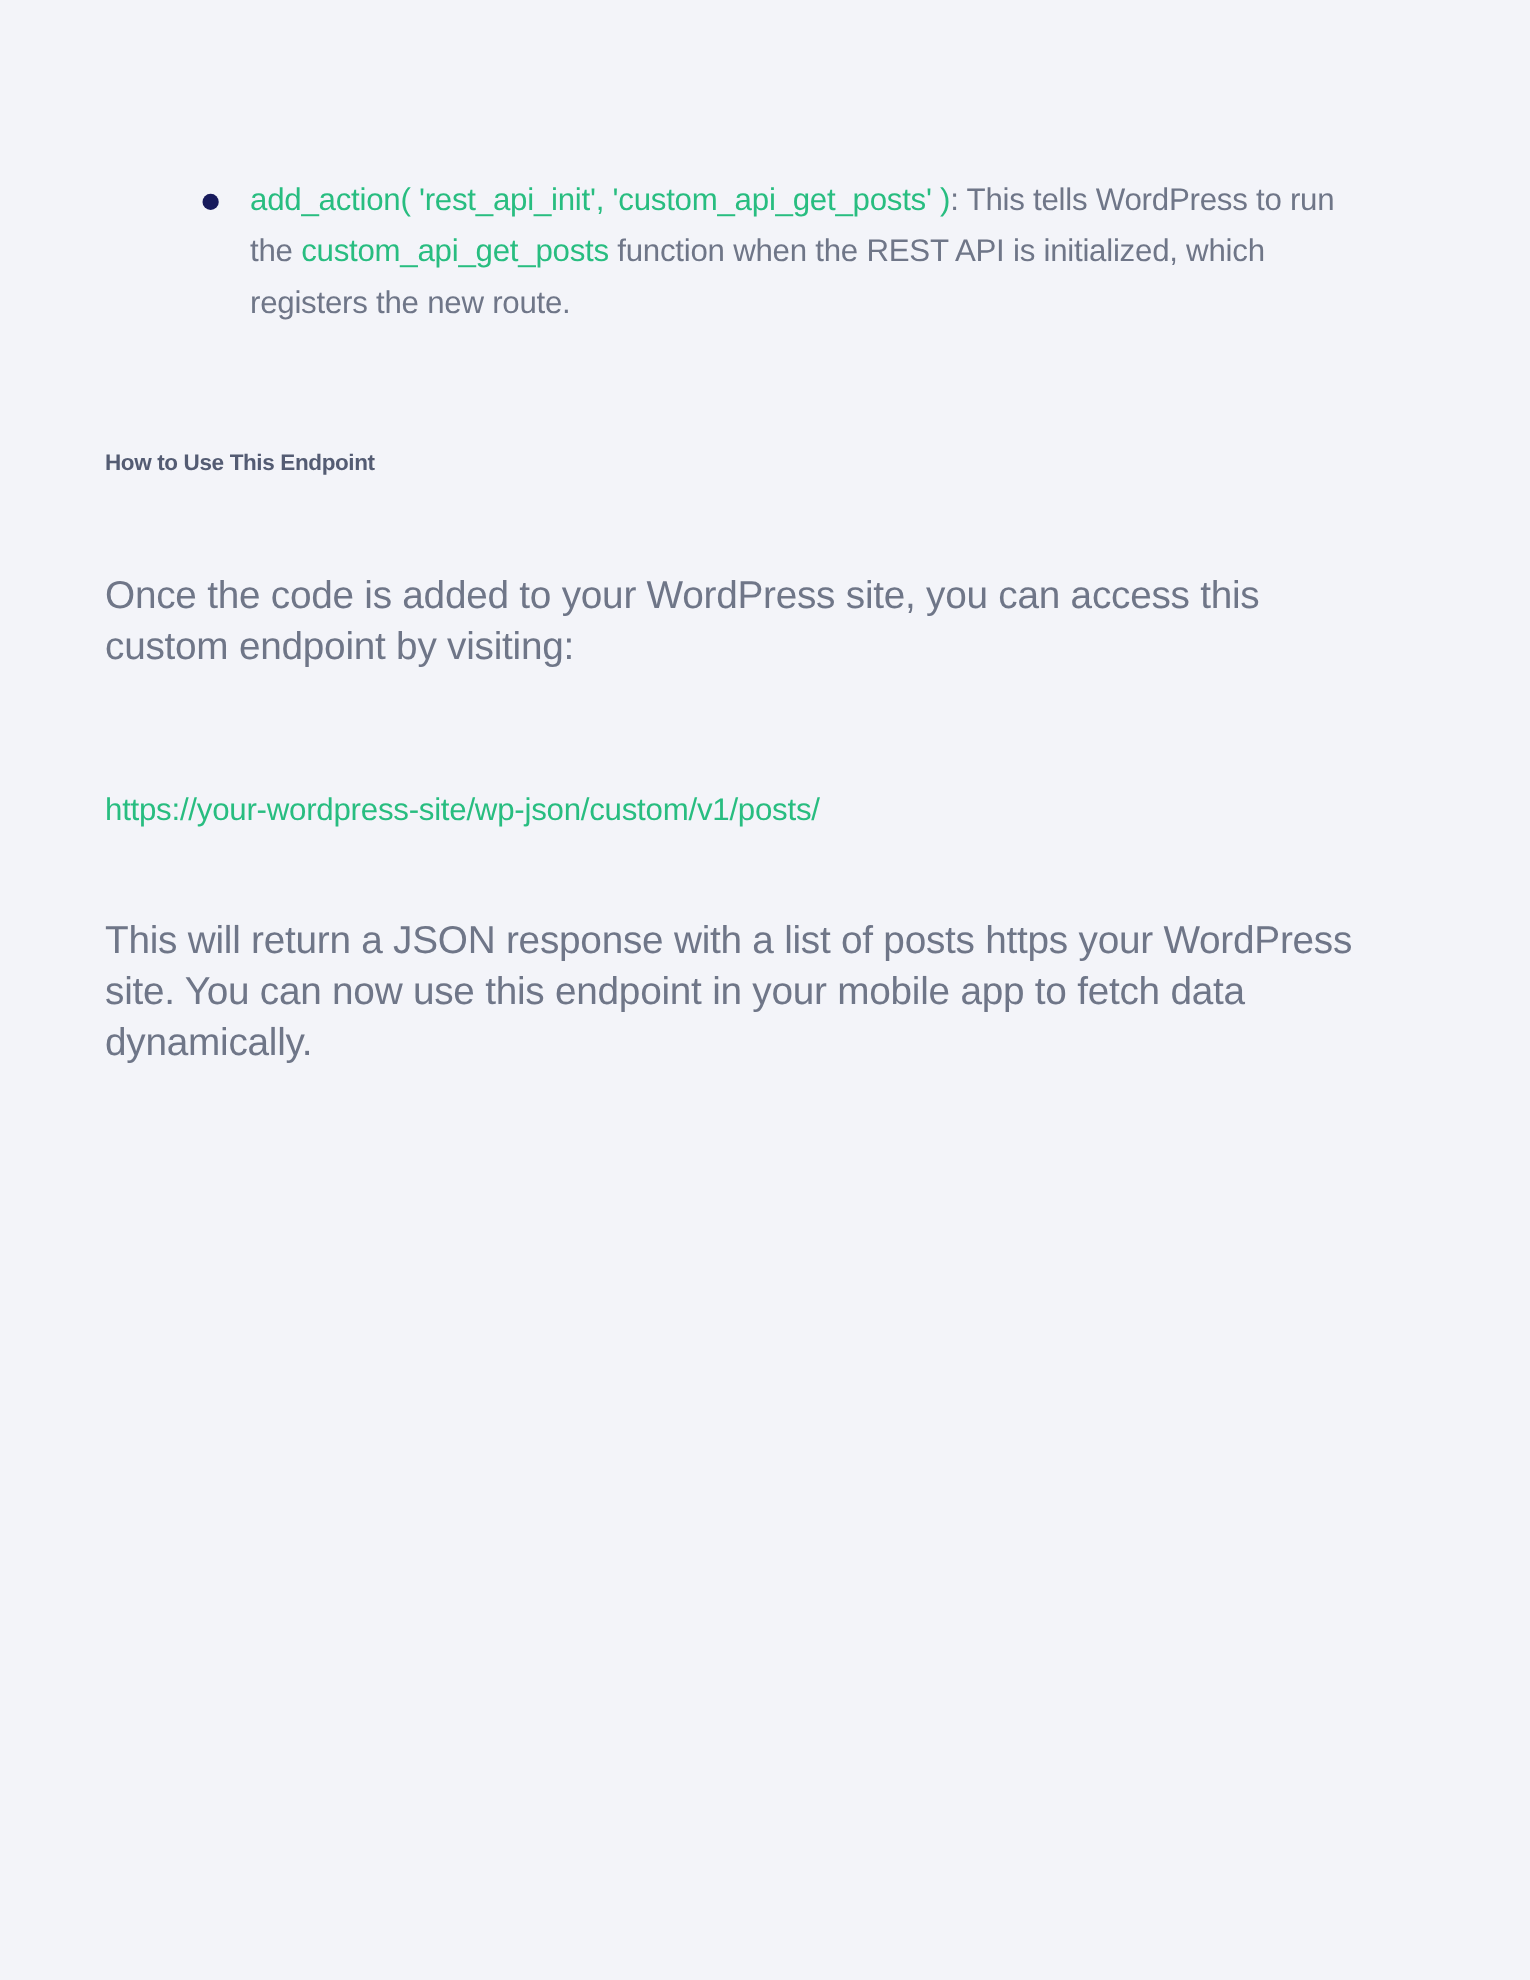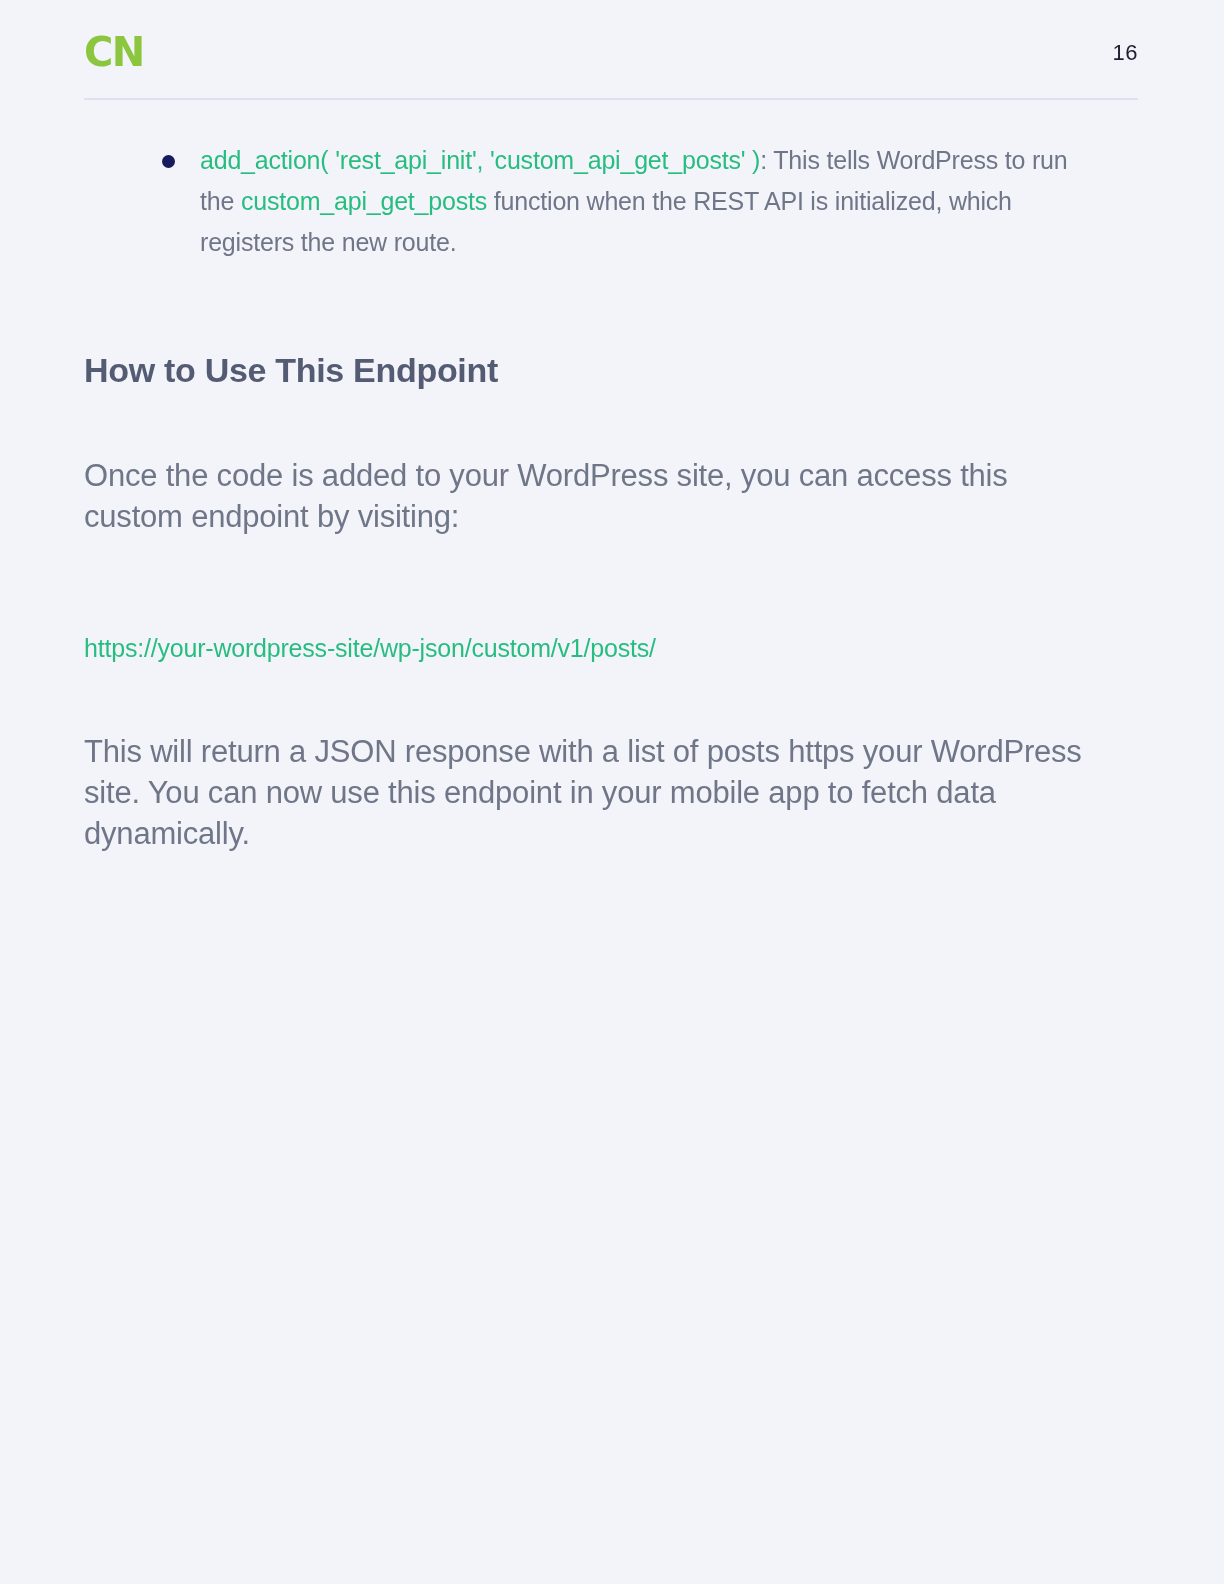--- a/index.html
+++ b/index.html
@@ -95,21 +95,21 @@
   }
   .code {
     color: #28bd80;
     font-family: "Liberation Sans", sans-serif;
     letter-spacing: -0.2px;
   }
 
   .section-heading {
     margin: 0;
     padding: 0;
-    font-size: 34px;
+    font-size: 18px;
     font-weight: 700;
     color: #545c73;
     letter-spacing: -0.3px;
     line-height: 34px;
   }
   .heading-block { margin-top: 90px; }
 
   .body-paragraph {
     margin: 0;
     padding: 0;
@@ -128,25 +128,20 @@
     color: #28bd80;
     letter-spacing: -0.2px;
     word-break: break-all;
   }
 </style>
 </head>
 <body>
 
 <div class="page">
 
-  <div class="page-header">
-    <div class="brand-logo">CN</div>
-    <div class="page-number">16</div>
-    <div class="header-rule"></div>
-  </div>
 
   <div class="content">
 
     <ul class="bullet-list">
       <li class="bullet-item">
         <span class="bullet-dot"></span>
         <span class="code">add_action( 'rest_api_init', 'custom_api_get_posts' )</span><span>: This tells WordPress to run the </span><span class="code">custom_api_get_posts</span><span> function when the REST API is initialized, which registers the new route.</span>
       </li>
     </ul>
 

